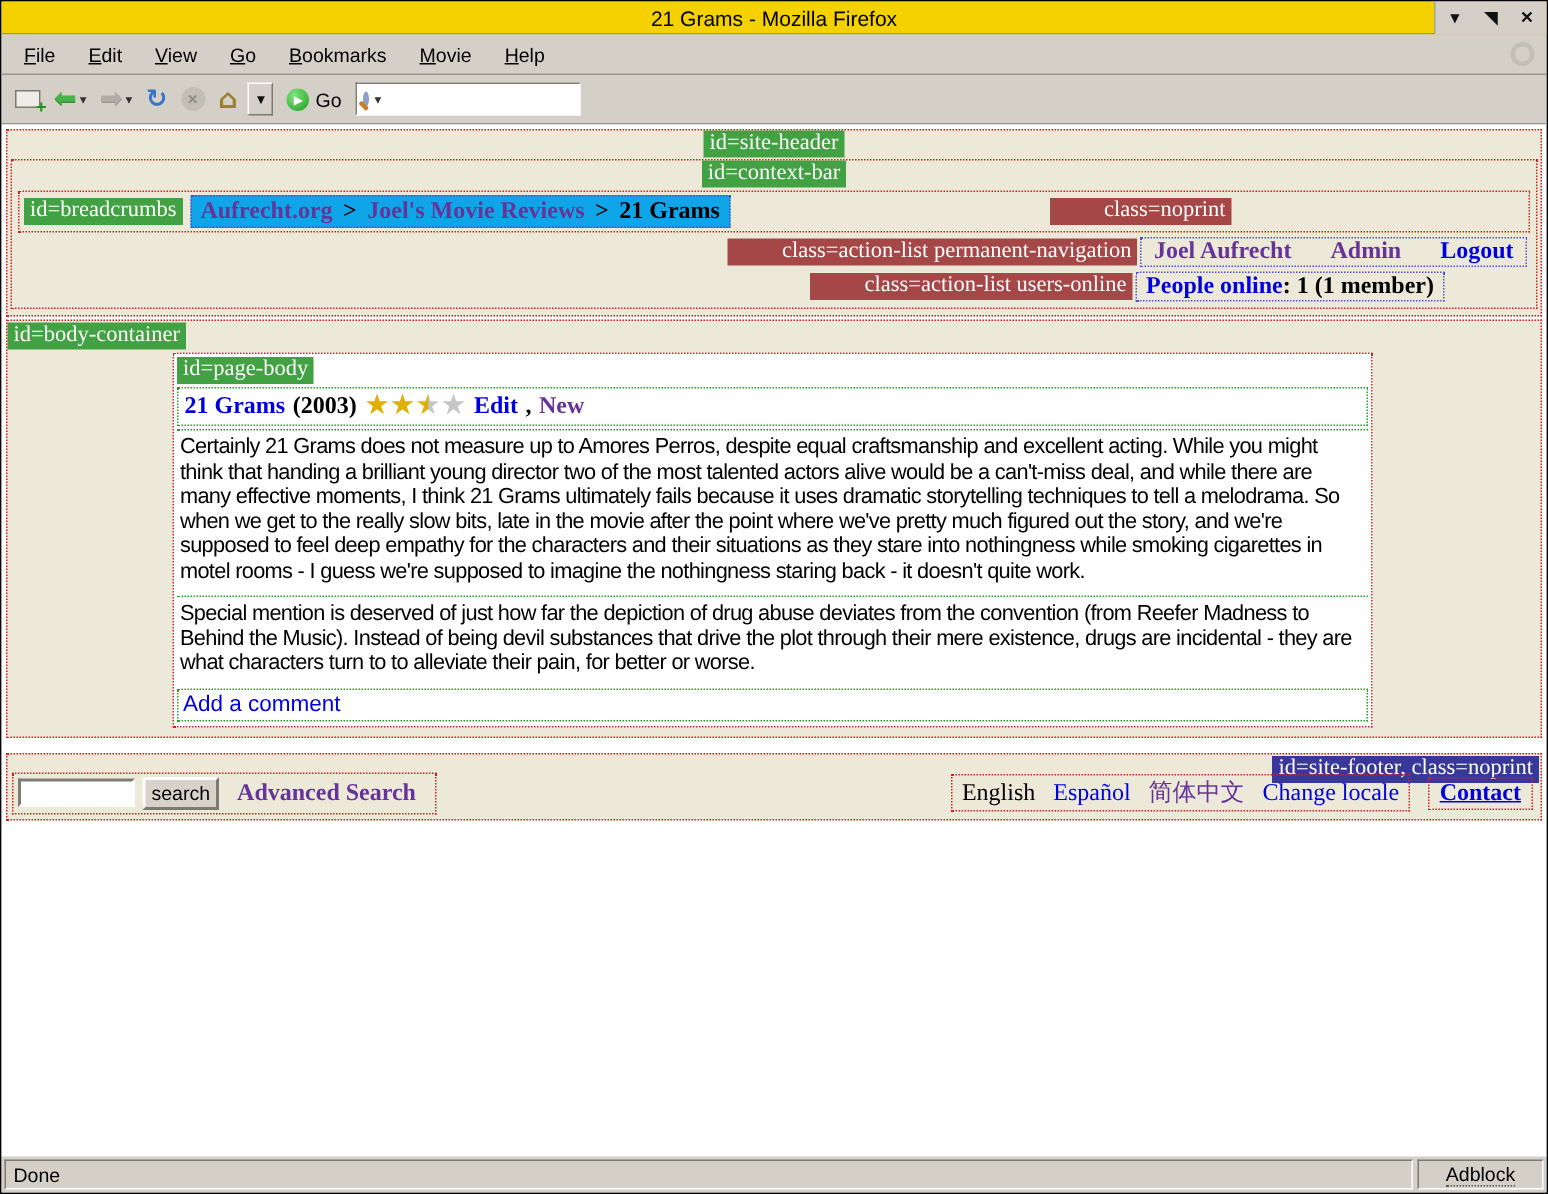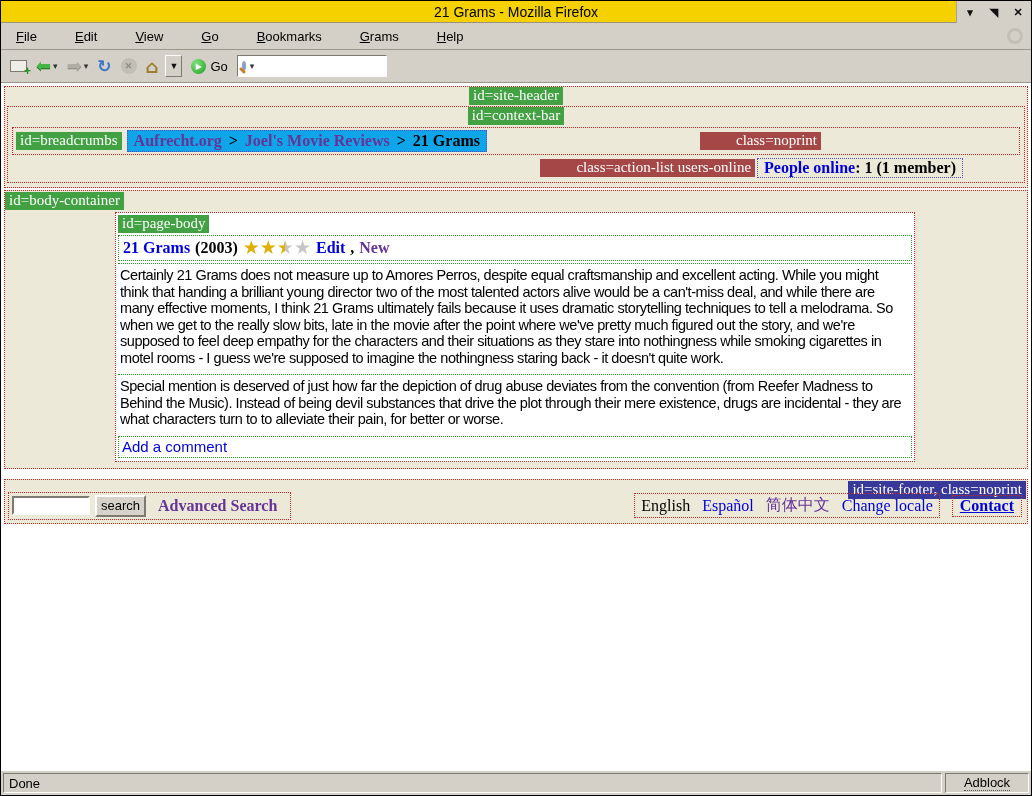--- a/index.html
+++ b/index.html
@@ -7,21 +7,21 @@
   .window {
     width:1032px; height:796px; border:1px solid #000; background:#fff;
     font-family:"Liberation Sans", sans-serif; display:flex; flex-direction:column; overflow:hidden;
   }
   
   .titlebar { height:22px; background:#f5d100; display:flex; align-items:center; position:relative; flex:0 0 auto; border-bottom:1px solid #9a9381;}
   .title { flex:1; text-align:center; font-size:14px; color:#000; }
   .winbtns { position:absolute; right:0; top:0; height:22px; background:#d4d0c8; display:flex; align-items:center; padding:0 4px; gap:6px; border-left:1px solid #a9a492;}
   .winbtn { width:18px; height:18px; text-align:center; line-height:18px; font-size:11px; color:#111; cursor:default; font-weight:bold;}
   
-  .menubar { height:27px; background:#d4d0c8; display:flex; align-items:center; padding:0 6px; gap:20px; border-bottom:1px solid #9a968c; flex:0 0 auto; position:relative;}
+  .menubar { height:27px; background:#d4d0c8; display:flex; align-items:center; padding:0 6px; gap:4px; border-bottom:1px solid #9a968c; flex:0 0 auto; position:relative;}
   .menu-item { display:inline-block; font-size:13px; color:#000; padding:3px 9px; }
   .menu-item::first-letter { text-decoration:underline; }
   .throbber { position:absolute; right:8px; width:16px; height:16px; border-radius:50%; border:3px solid #c3bfb5; }
   
   .toolbar { height:33px; background:#d4d0c8; display:flex; align-items:center; padding:0 7px; gap:5px; border-bottom:1px solid #9a968c; flex:0 0 auto;}
   .tbtn { display:flex; align-items:center; padding:1px 2px; }
   .newwin { width:17px; height:12px; border:1px solid #7d7a72; background:#efede8; position:relative; }
   .newwin::after { content:"+"; position:absolute; right:-5px; bottom:-7px; color:#1d9422; font-weight:bold; font-size:12px; }
   .arrow { font-family:"DejaVu Sans", sans-serif; font-size:18px; line-height:18px; }
   .back-arrow { color:#46b446; text-shadow:0 1px 0 #1d6e1d; }
@@ -106,21 +106,21 @@
       <span class="winbtn">✕</span>
     </span>
   </div>
 
   <div class="menubar">
     <span class="menu-item">File</span>
     <span class="menu-item">Edit</span>
     <span class="menu-item">View</span>
     <span class="menu-item">Go</span>
     <span class="menu-item">Bookmarks</span>
-    <span class="menu-item">Grams</span>
+    <span class="menu-item">Movie</span>
     <span class="menu-item">Help</span>
     <span class="throbber"></span>
   </div>
 
   <div class="toolbar">
     <span class="tbtn">
         <span class="newwin"></span>
       </span>
     <span class="tbtn">
         <span class="arrow back-arrow">⬅</span>
@@ -163,20 +163,28 @@
           <span class="crumbs bbox">
             <a class="purple">Aufrecht.org</a>
             <span class="crumb-sep">&gt;</span>
             <a class="purple">Joel's Movie Reviews</a>
             <span class="crumb-sep">&gt;</span>
             <span>21 Grams</span>
           </span>
           <span class="lbl lbl-red noprint-lbl">class=noprint</span>
         </div>
 
+        <div class="action-row">
+          <span class="lbl lbl-red">class=action-list permanent-navigation</span>
+          <span class="action-links bbox">
+            <a class="purple">Joel Aufrecht</a>
+            <a class="purple">Admin</a>
+            <a class="blue">Logout</a>
+          </span>
+        </div>
 
         <div class="action-row">
           <span class="lbl lbl-red">class=action-list users-online</span>
           <span class="people-box bbox action-row2">
             <a class="blue">People online</a><span>: 1 (1 member)</span>
           </span>
         </div>
       </div>
     </div>
 

